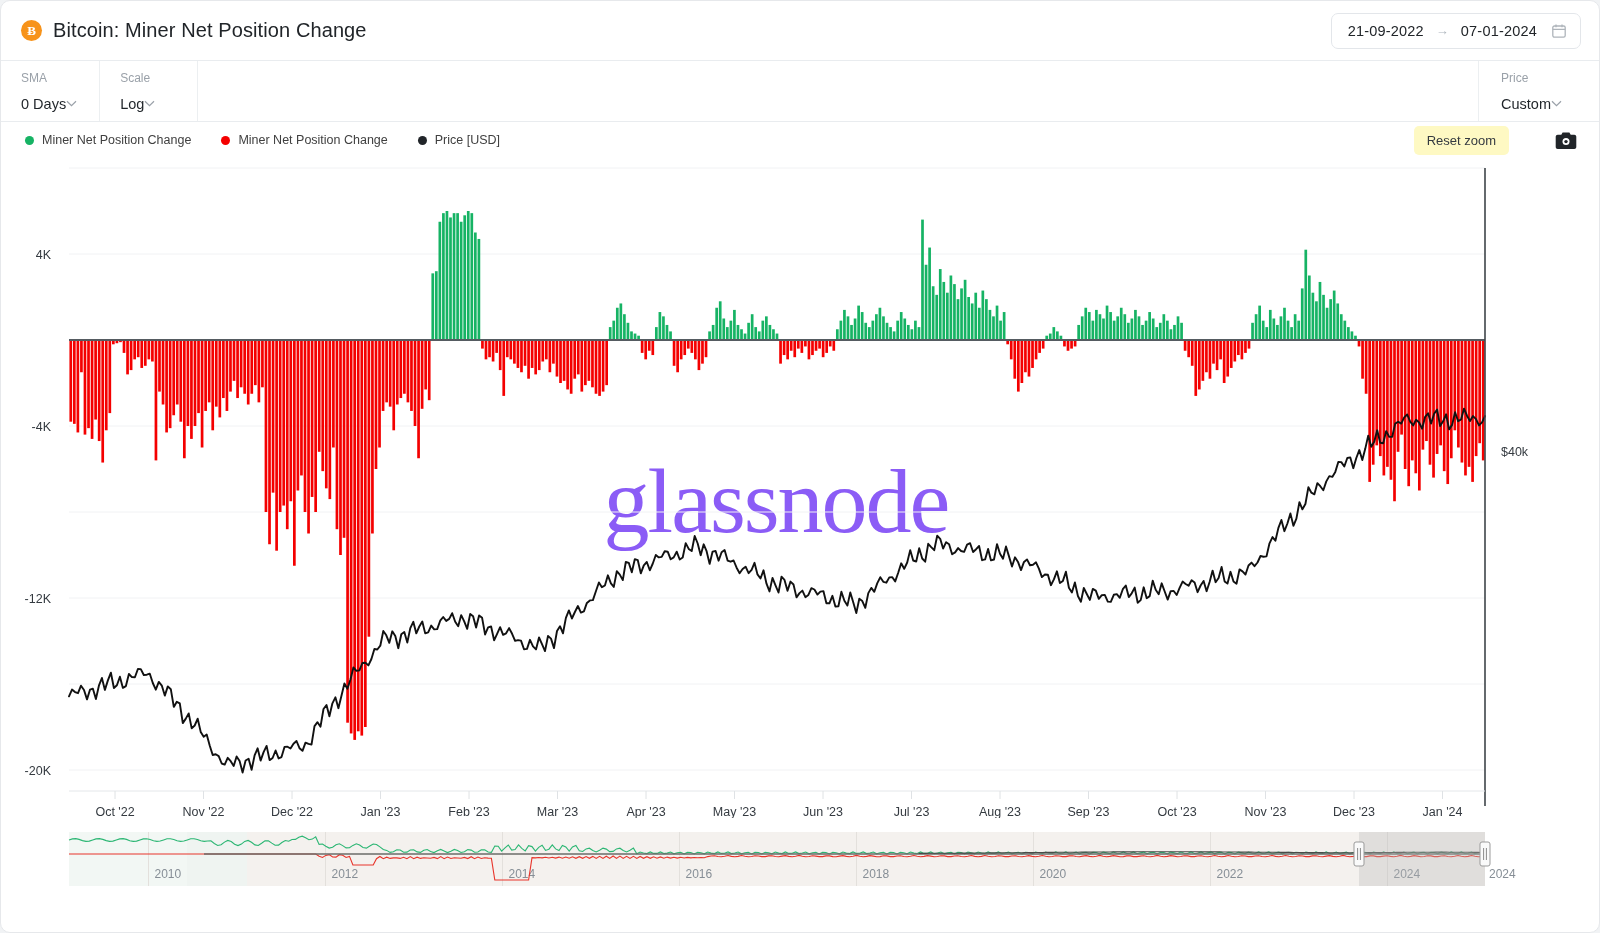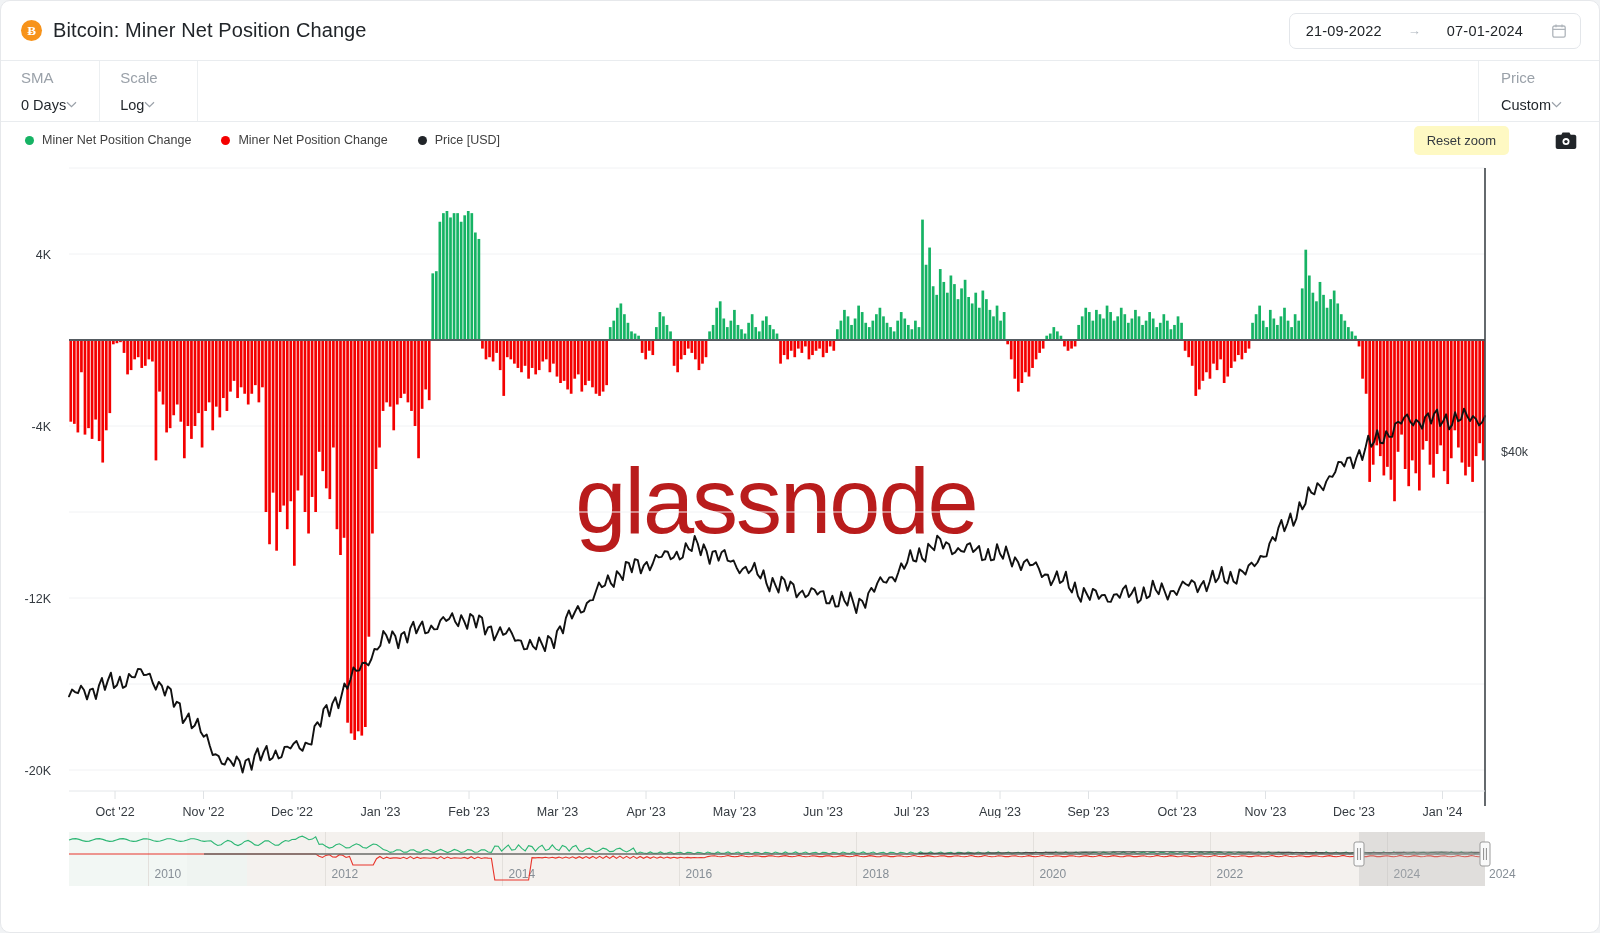--- a/index.html
+++ b/index.html
@@ -30,41 +30,41 @@
     width: 21px; height: 21px; border-radius: 50%;
     background: #f7931a;
     display: flex; align-items: center; justify-content: center;
     color: #fff; font-size: 13px; font-weight: bold;
     font-family: "Liberation Serif", serif;
     line-height: 1;
   }
   .page-title { font-size: 20px; color: #212529; letter-spacing: .1px; }
   .header-spacer { flex: 1; }
   .daterange {
-    display: flex; align-items: center; gap: 22px;
+    display: flex; align-items: center; gap: 8px;
     border: 1px solid #e3e6ea; border-radius: 7px;
     height: 36px; padding: 0 13px 0 16px;
     background: #fff;
   }
   .date-val { font-size: 14.5px; color: #212529; letter-spacing: .2px; }
   .date-arrow { color: #adb5bd; font-size: 13px; padding: 0 4px; }
   .cal-icon { margin-left: 6px; display:flex; align-items:center; }
 
   
   .controls {
     height: 61px; display: flex; align-items: stretch;
     border-bottom: 1px solid #e9ecef;
   }
   .ctl {
     display: flex; flex-direction: column; justify-content: center;
     padding: 0 22px 0 20px;
     border-right: 1px solid #eceff1;
     min-width: 98px;
   }
-  .ctl-label { font-size: 15px; color: #9aa1a9; margin-bottom: 11px; }
+  .ctl-label { font-size: 12px; color: #9aa1a9; margin-bottom: 11px; }
   .ctl-value { font-size: 14.5px; color: #1f2429; display: flex; align-items: center; gap: 0; }
   .chev { color: #9aa1a9; font-size: 10px; line-height: 1; }
   .ctl-spacer { flex: 1; border-right: 1px solid #eceff1; }
   .ctl-right {
     display: flex; flex-direction: column; justify-content: center;
     padding: 0 22px 0 22px; min-width: 120px;
   }
   .ctl-right .ctl-value { justify-content: flex-start; }
 
   
@@ -85,22 +85,22 @@
 
   
   .plotarea { position: relative; width: 1600px; height: 660px; }
   .plot-svg { position: absolute; left: 0; top: 0; }
   .watermark {
     position: absolute; left: 0; top: 0; width: 1600px; height: 660px;
     display: flex; align-items: center; justify-content: center;
     pointer-events: none;
   }
   .watermark span {
-    font-size: 92px; color: #b91c1c; letter-spacing: -2px;
-    font-family: Liberation Sans, sans-serif;
+    font-size: 92px; color: #8b5cf6; letter-spacing: -2px;
+    font-family: Liberation Serif, serif;
     transform: translate(-25px, 13px);
   }
   .axis-text { font-size: 12.5px; fill: #343a40; font-family: "Liberation Sans", sans-serif; }
   .axis-text-r { font-size: 12.5px; fill: #343a40; font-family: "Liberation Sans", sans-serif; }
   .xtick-text { font-size: 12.5px; fill: #343a40; font-family: "Liberation Sans", sans-serif; }
   .nav-year { font-size: 12px; fill: #868e96; font-family: "Liberation Sans", sans-serif; }
 </style>
 </head>
 <body>
 

